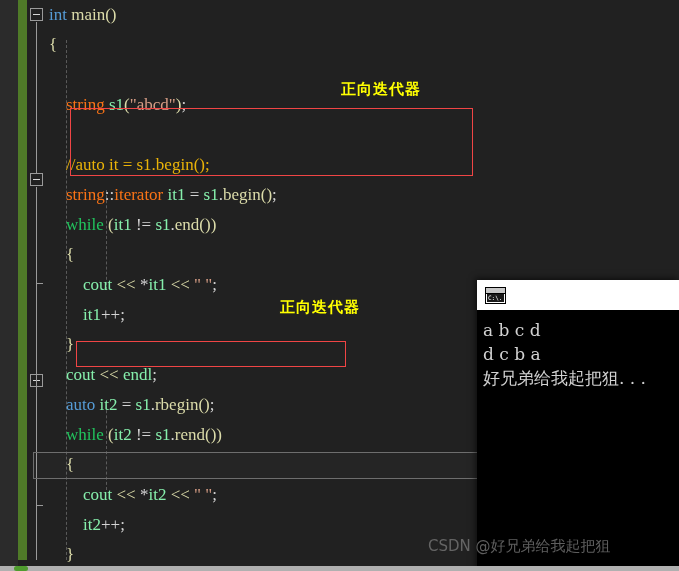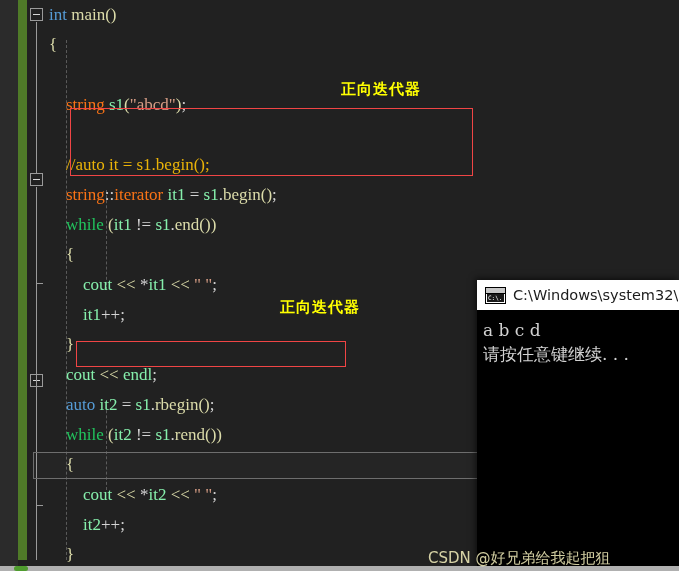--- a/index.html
+++ b/index.html
@@ -175,27 +175,26 @@
     font-family: "DejaVu Serif", serif;
     font-size: 17px;
     line-height: 24px;
     white-space: pre;
   }
 
   
   #watermark {
     position: absolute;
     left: 428px; top: 537px;
-    color: #fef9c3;
+    color: #737373;
     font-family: "DejaVu Sans", sans-serif;
     font-size: 15px;
     opacity: 0.82;
     white-space: nowrap;
     z-index: 40;
-    margin-top: 12px;
   }
 
   
   #bottom-strip {
     position: absolute;
     left: 0; top: 566px;
     width: 679px; height: 5px;
     background: #b0b0b0;
   }
   #bottom-strip .knob {
@@ -241,22 +240,21 @@
   <div class="annot" id="an0" style="left: 341px; top: 80px; color: rgb(255, 255, 0); text-align: center;">正向迭代器</div>
   <div class="annot" id="an1" style="left: 280px; top: 298px; color: rgb(255, 255, 0);">正向迭代器</div>
 </div>
 
 <div id="console">
   <div id="console-title">
     <span class="ico">
       <span class="bar"></span>
       <span class="body">C:\.</span>
     </span>
-    <span class="tlabel">C:\Windows\system32\</span>
   </div>
-  <div id="console-body"><div>a b c d</div><div>请按任意键继续. . .</div></div>
+  <div id="console-body"><div>a b c d</div><div>d c b a</div><div>好兄弟给我起把狙. . .</div></div>
 </div>
 
 <div id="watermark">CSDN @好兄弟给我起把狙</div>
 
 <div id="bottom-strip">
   <div class="knob"></div>
 </div>
 
 </body></html>

